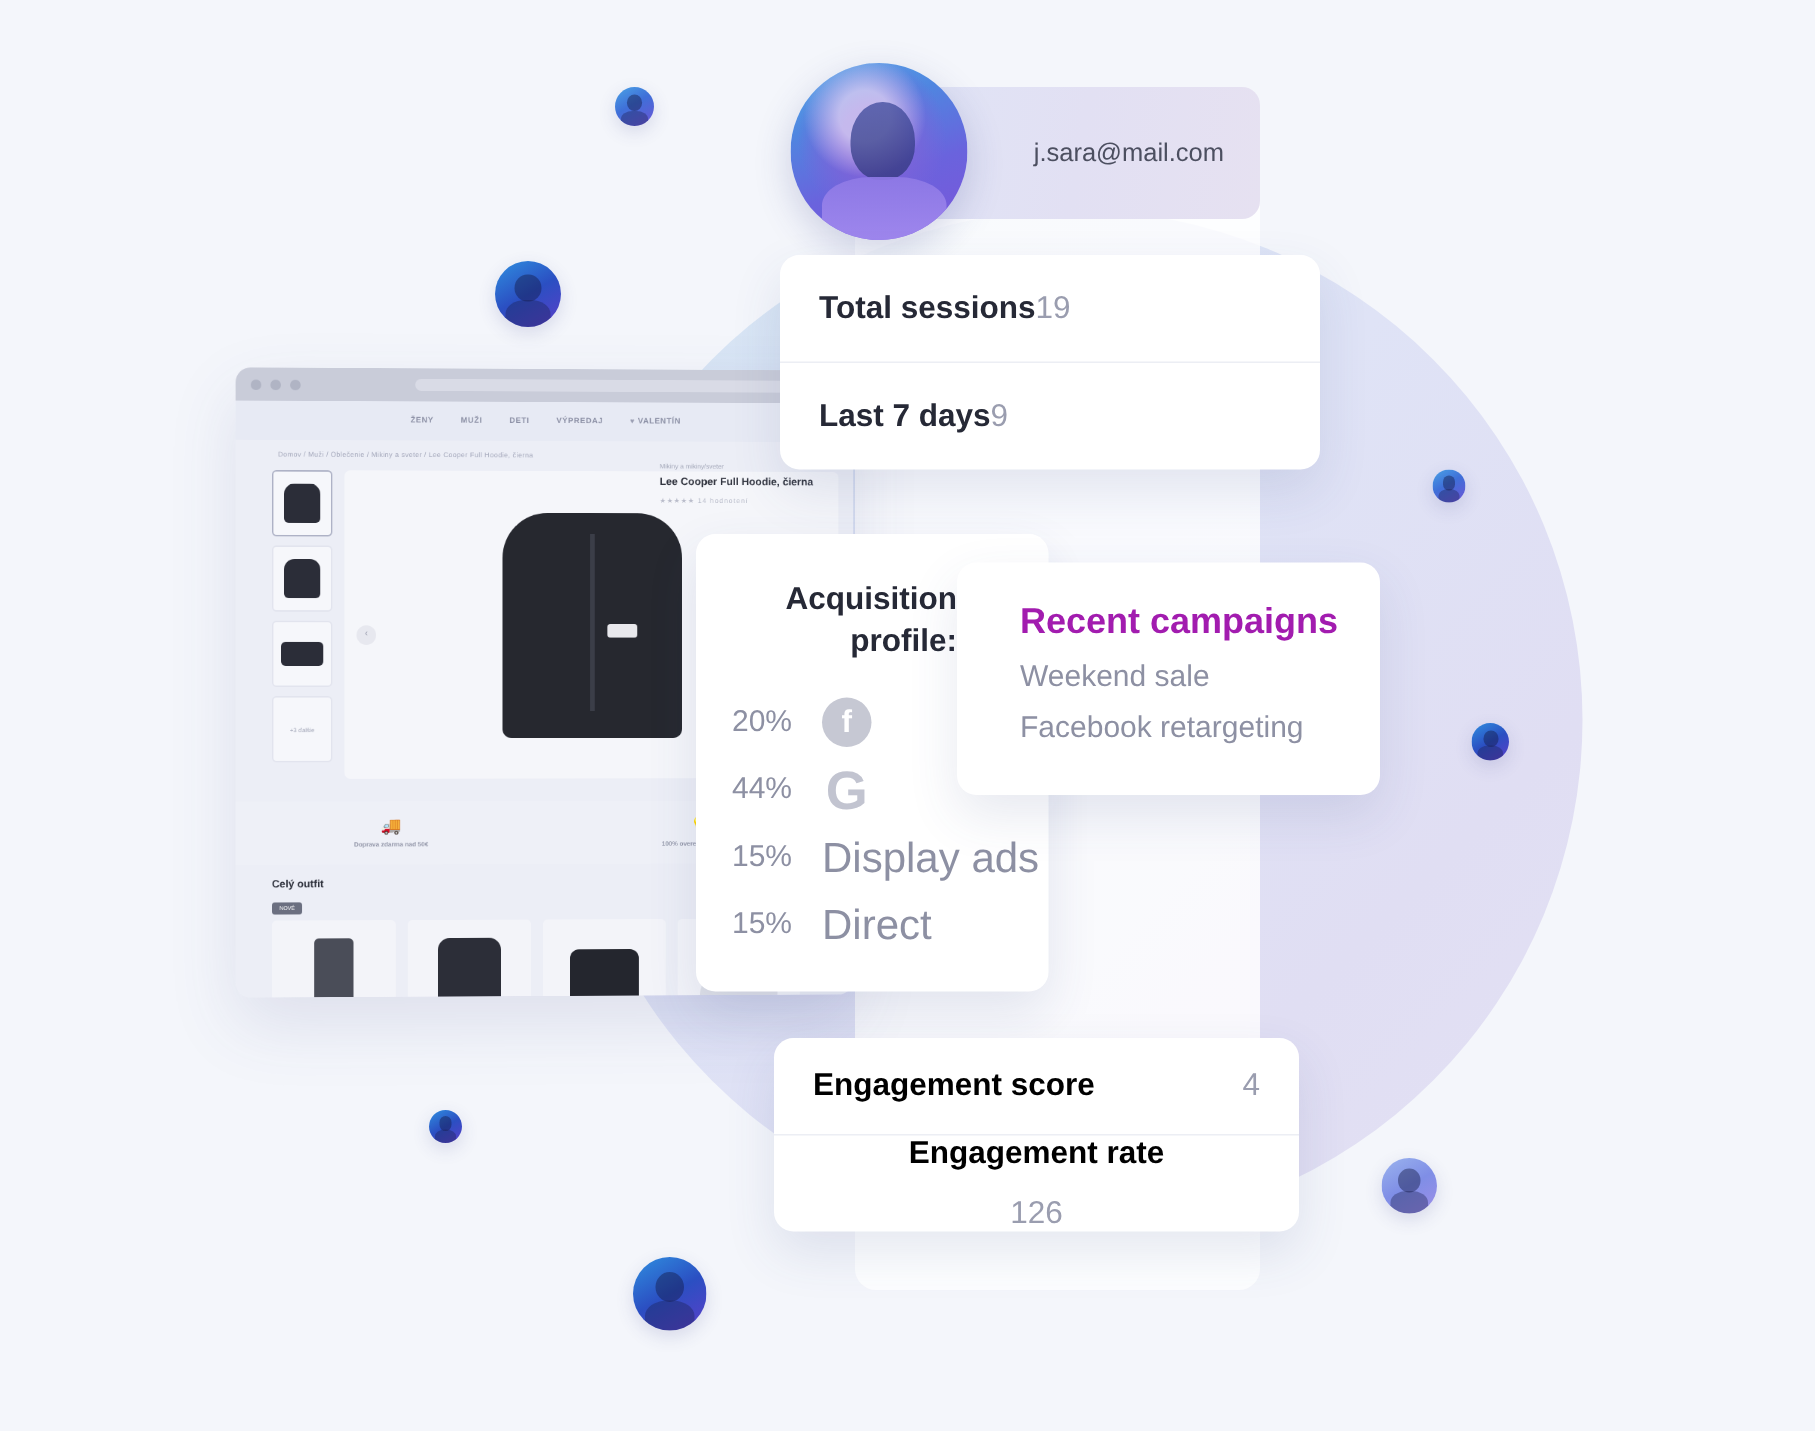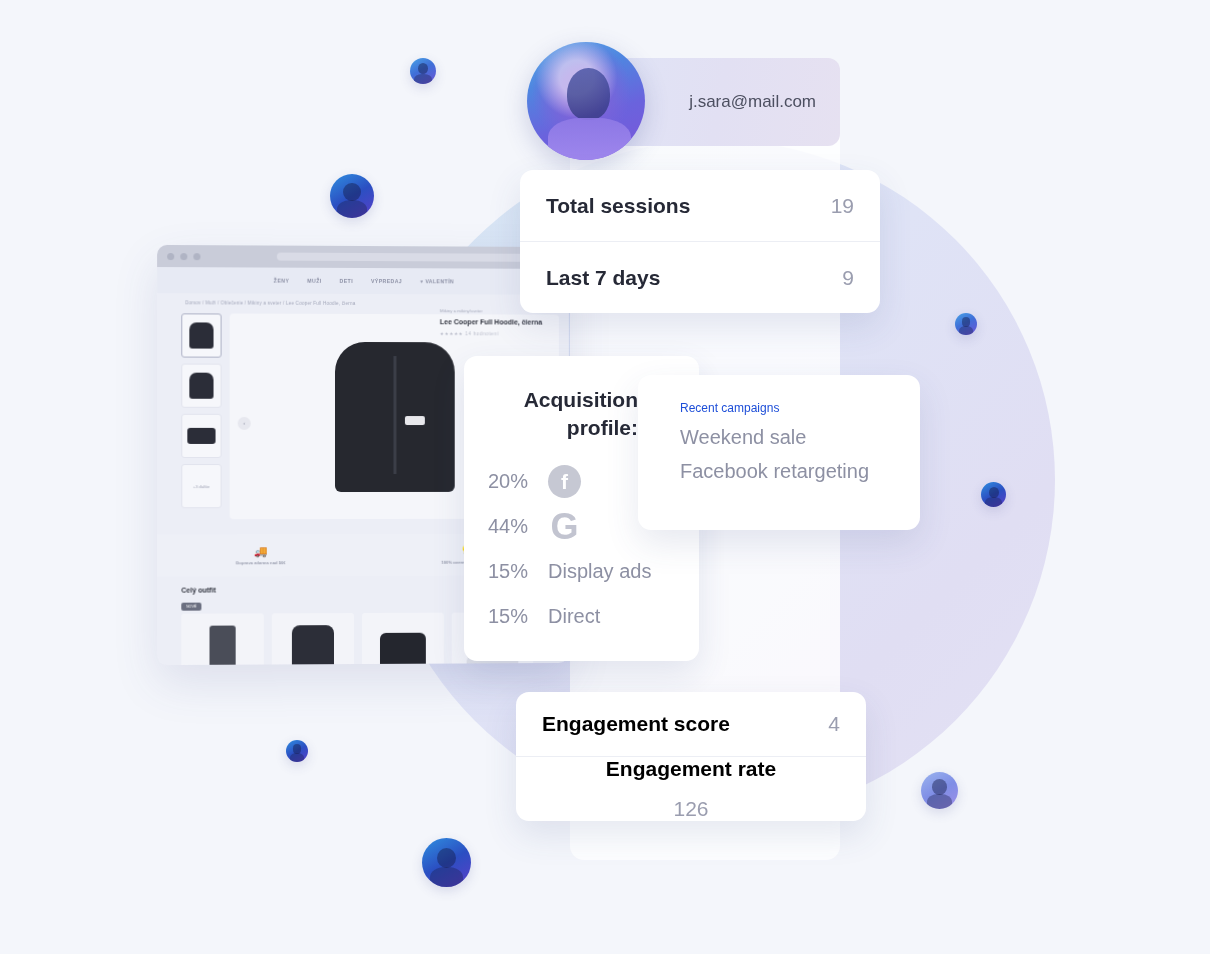--- a/index.html
+++ b/index.html
@@ -104,37 +104,37 @@
       linear-gradient(160deg,#59a8e8 0%,#4f86e0 30%,#6a63dd 62%,#7b56da 100%);
   }
   .avatar-main .face{position:absolute;left:34%;top:22%;width:36%;height:44%;border-radius:50% 50% 45% 45%;
     background:linear-gradient(170deg,#3e4b9e,#2f3578);opacity:.75;}
   .avatar-main .body{position:absolute;left:18%;top:64%;width:70%;height:40%;border-radius:40% 40% 0 0;
     background:linear-gradient(180deg,#8f7ae6,#a58df0);opacity:.9;}
 
   
   .card{position:absolute;background:#fff;border-radius:13px;box-shadow:0 14px 34px rgba(60,70,130,.12);}
   .metric-card{left:520px;top:170px;width:360px;}
-  .metric-row{display:flex;align-items:center;justify-content:space-between;padding:0 26px;height:71px;}
+  .metric-row{display:flex;align-items:center;padding:0 26px;height:71px;}
   .metric-row + .metric-row{border-top:1px solid #eceef4;}
   .metric-label{font-size:21px;font-weight:700;color:#262936;}
   .metric-value{font-size:21px;color:#9a9daf;}
 
   .acq-card{left:464px;top:356px;width:235px;height:305px;padding:30px 0 0 24px;box-sizing:border-box;}
   .acq-title{font-size:21px;font-weight:700;color:#262936;line-height:1.32;width:150px;text-align:right;}
   .acq-list{margin-top:18px;}
   .acq-item{display:flex;align-items:center;gap:12px;height:45px;}
   .acq-pct{font-size:20px;color:#8d90a3;width:48px;}
-  .acq-name{font-size:20px;color:#8d90a3;text-align:center;}
+  .acq-name{font-size:28px;color:#8d90a3;text-align:center;}
   .ico{width:33px;height:33px;border-radius:50%;background:#c6c8d3;color:#fff;
        display:flex;align-items:center;justify-content:center;font-size:21px;font-weight:700;}
   .ico.g{background:transparent;color:#c2c4d0;font-size:36px;font-weight:700;}
 
   .camp-card{left:638px;top:375px;width:282px;height:155px;padding:26px 0 0 42px;box-sizing:border-box;}
-  .camp-title{font-size:12px;font-weight:400;color:#1d4ed8;}
+  .camp-title{font-size:24px;font-weight:700;color:#a21caf;}
   .camp-item{font-size:20px;color:#8d90a3;margin-top:11px;}
 
   .eng-card{left:516px;top:692px;width:350px;}
   .eng-row{display:flex;align-items:center;justify-content:space-between;padding:0 26px;height:64px;}
   .eng-row + .eng-row{border-top:1px solid #eceef4;flex-direction:column;}
   .eng-label{font-size:21px;font-weight:700;color:#000000;}
   .eng-value{font-size:21px;color:#9a9daf;}
 
   
   .bubble{position:absolute;border-radius:50%;overflow:hidden;

